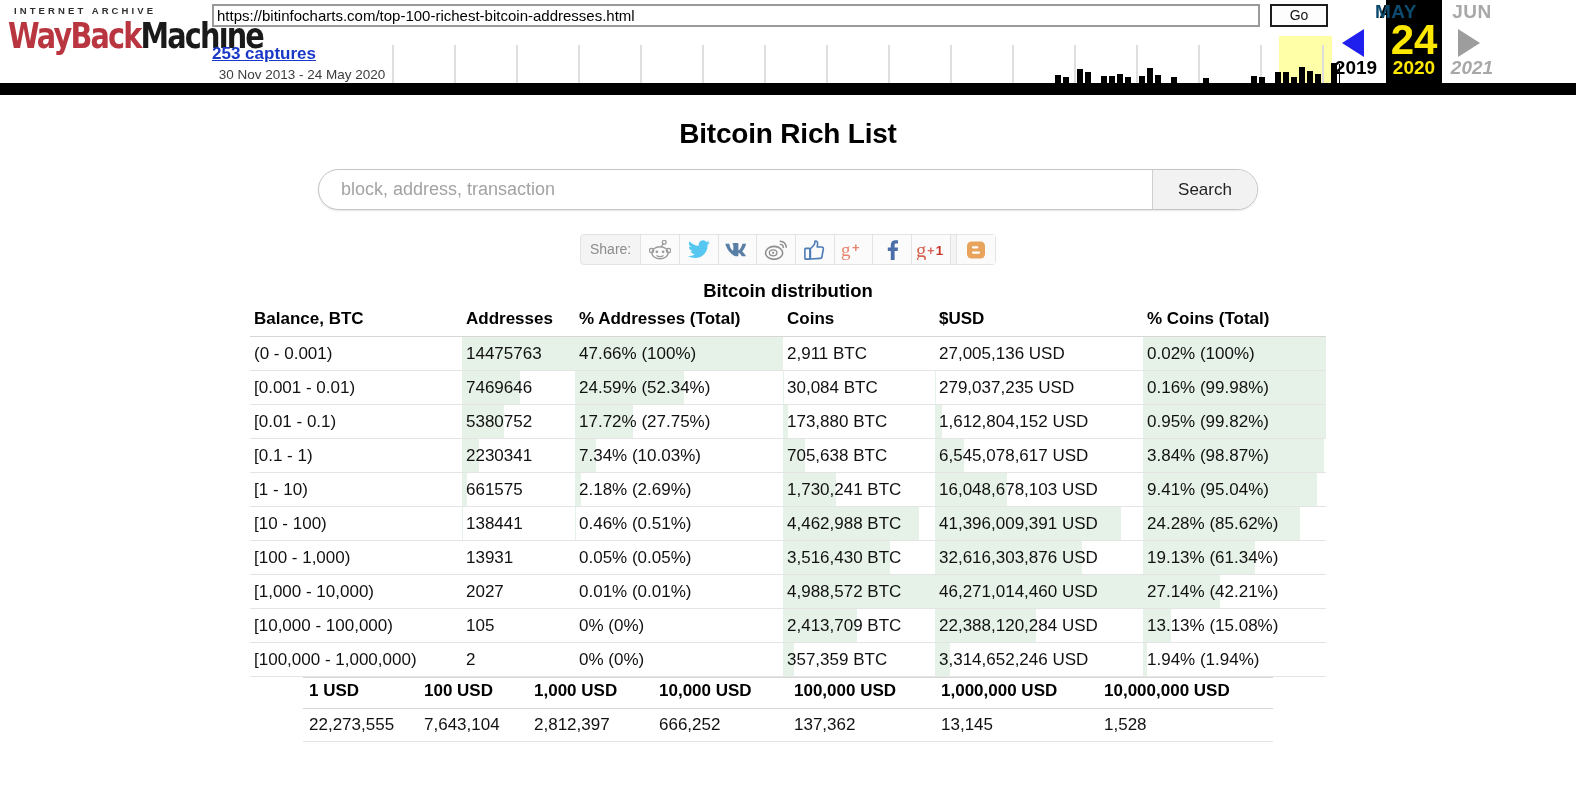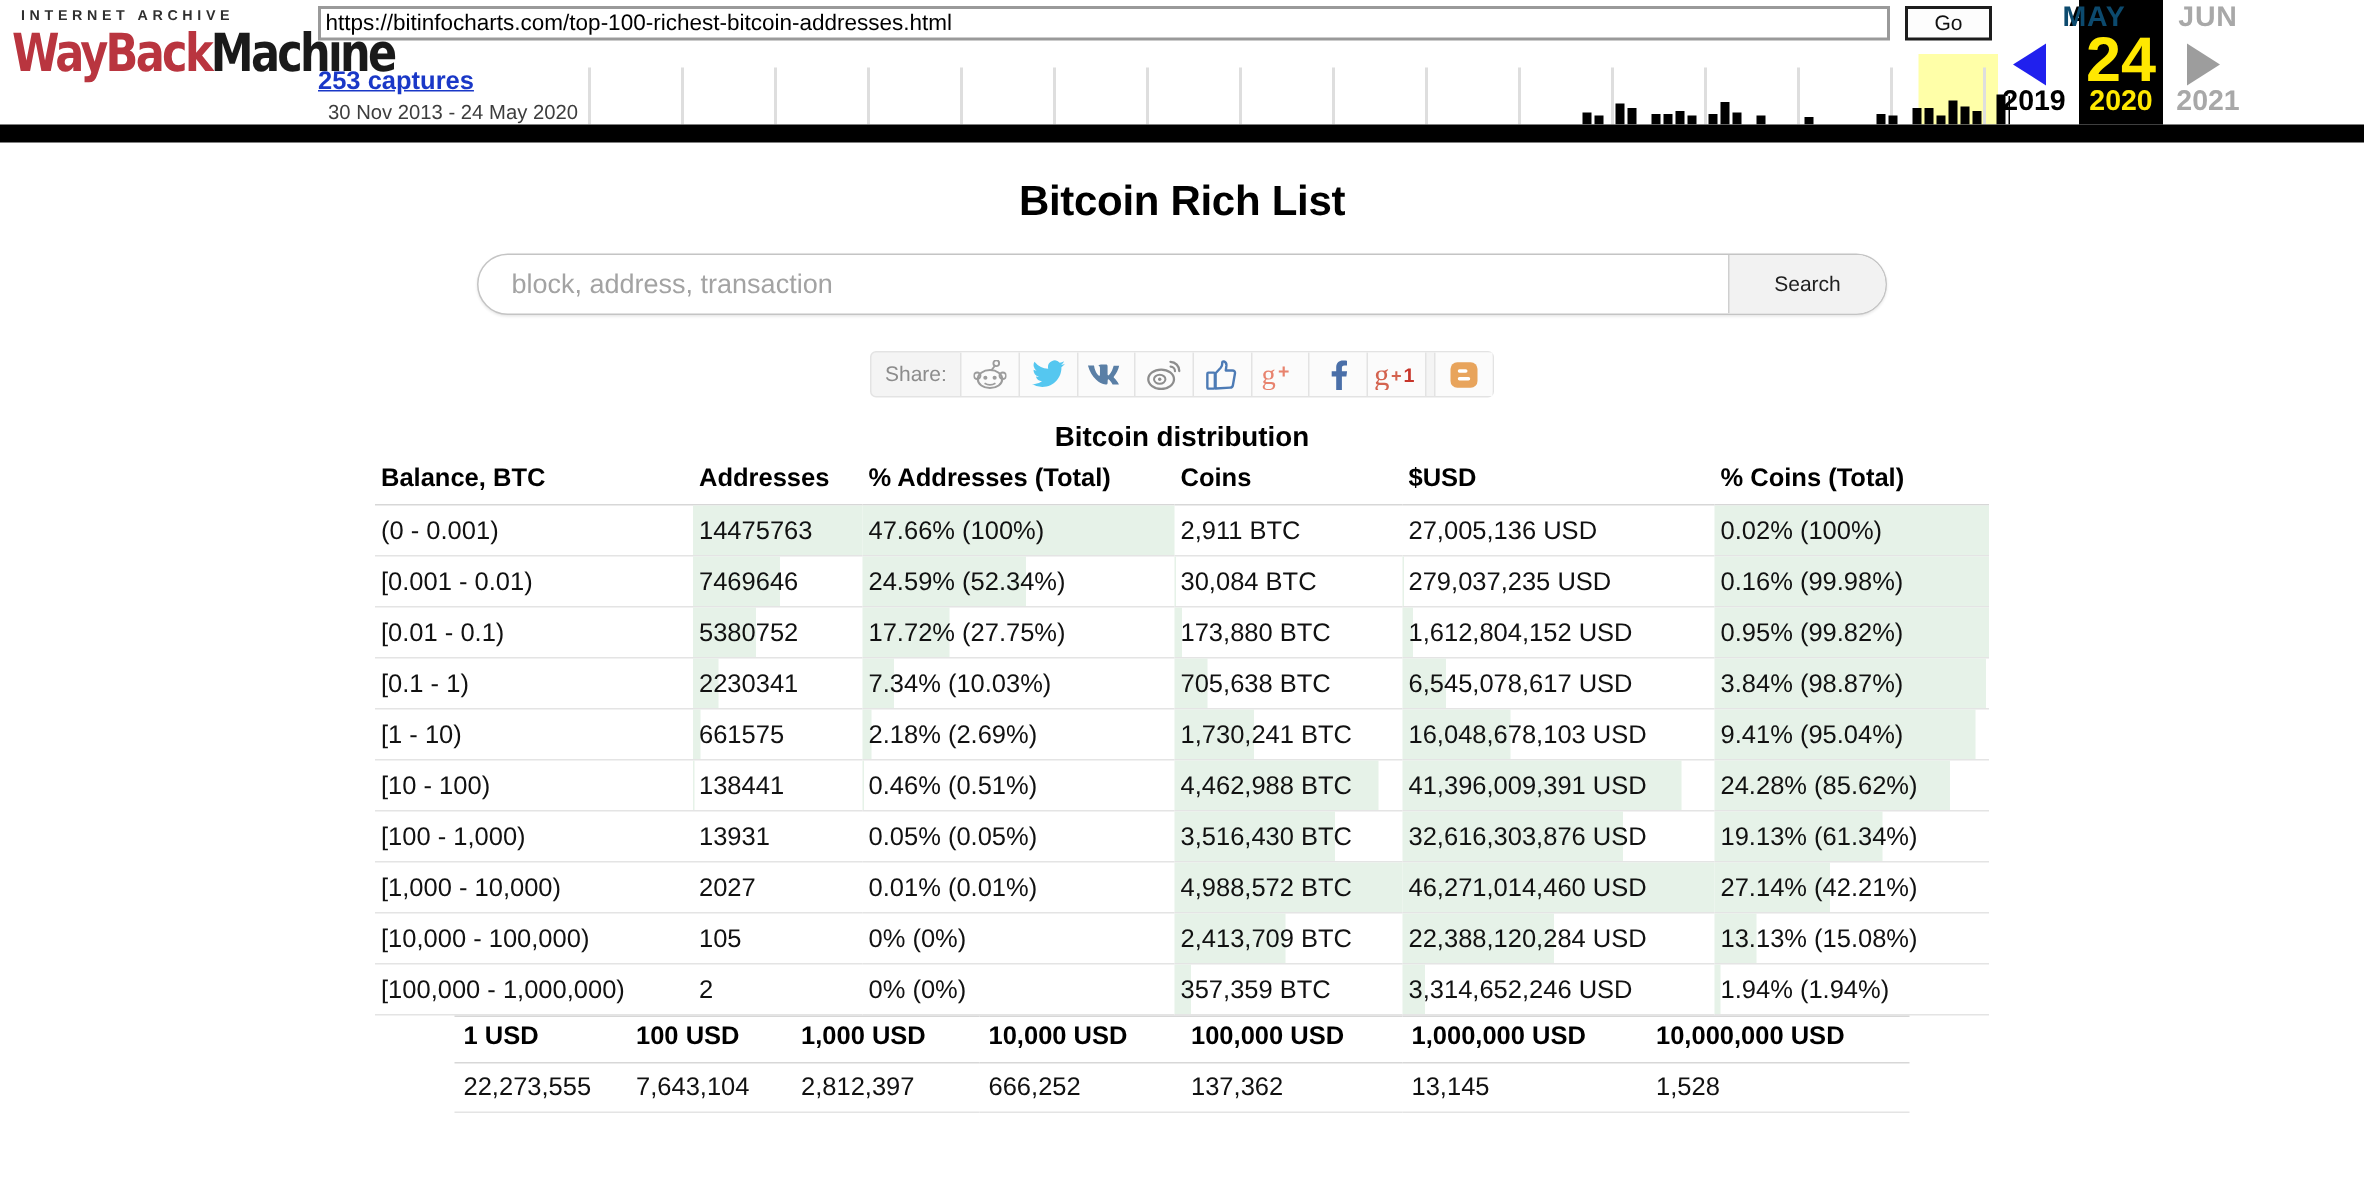--- a/index.html
+++ b/index.html
@@ -193,21 +193,21 @@
   #wb-mon-prev { left: 0px; color: #000; padding-left: 44px; }
   #wb-yr-prev  { left: 0px; color: #000; }
   #wb-mon-cur  { left: 40px; color: #0c4a6e; }
   #wb-day-cur  {
     position: absolute; left: 58px; top: 22px; width: 56px;
     text-align: center; color: #ffe800;
     font-size: 42px; font-weight: bold; line-height: 36px;
   }
   #wb-yr-cur   { left: 58px; color: #ffe800; }
   #wb-mon-next { left: 116px; color: #a8a8a8; }
-  #wb-yr-next  { left: 116px; color: #a8a8a8; }
+  #wb-yr-next  { left: 116px; color: #a8a8a8; font-style: italic; }
 
   #wb-arrow-prev {
     position: absolute; left: 14px; top: 29px;
     width: 0; height: 0;
     border-top: 14px solid transparent;
     border-bottom: 14px solid transparent;
     border-right: 22px solid #2020ee;
     cursor: pointer;
   }
   #wb-arrow-next {
@@ -260,21 +260,21 @@
     padding: 0 22px;
     line-height: 39px;
   }
   #search-input::placeholder { color: #a3a3a3; }
   #search-button {
     flex: 0 0 105px;
     border: none;
     border-left: 1px solid #cfcfcf;
     background: #f2f2f2;
     font-family: "Liberation Sans", "DejaVu Sans", sans-serif;
-    font-size: 14px;
+    font-size: 17px;
     color: #1f1f1f;
     cursor: pointer;
     line-height: 39px;
     padding: 0;
   }
 
   
   #sharebar {
     margin: 24px auto 0;
     width: 416px;

